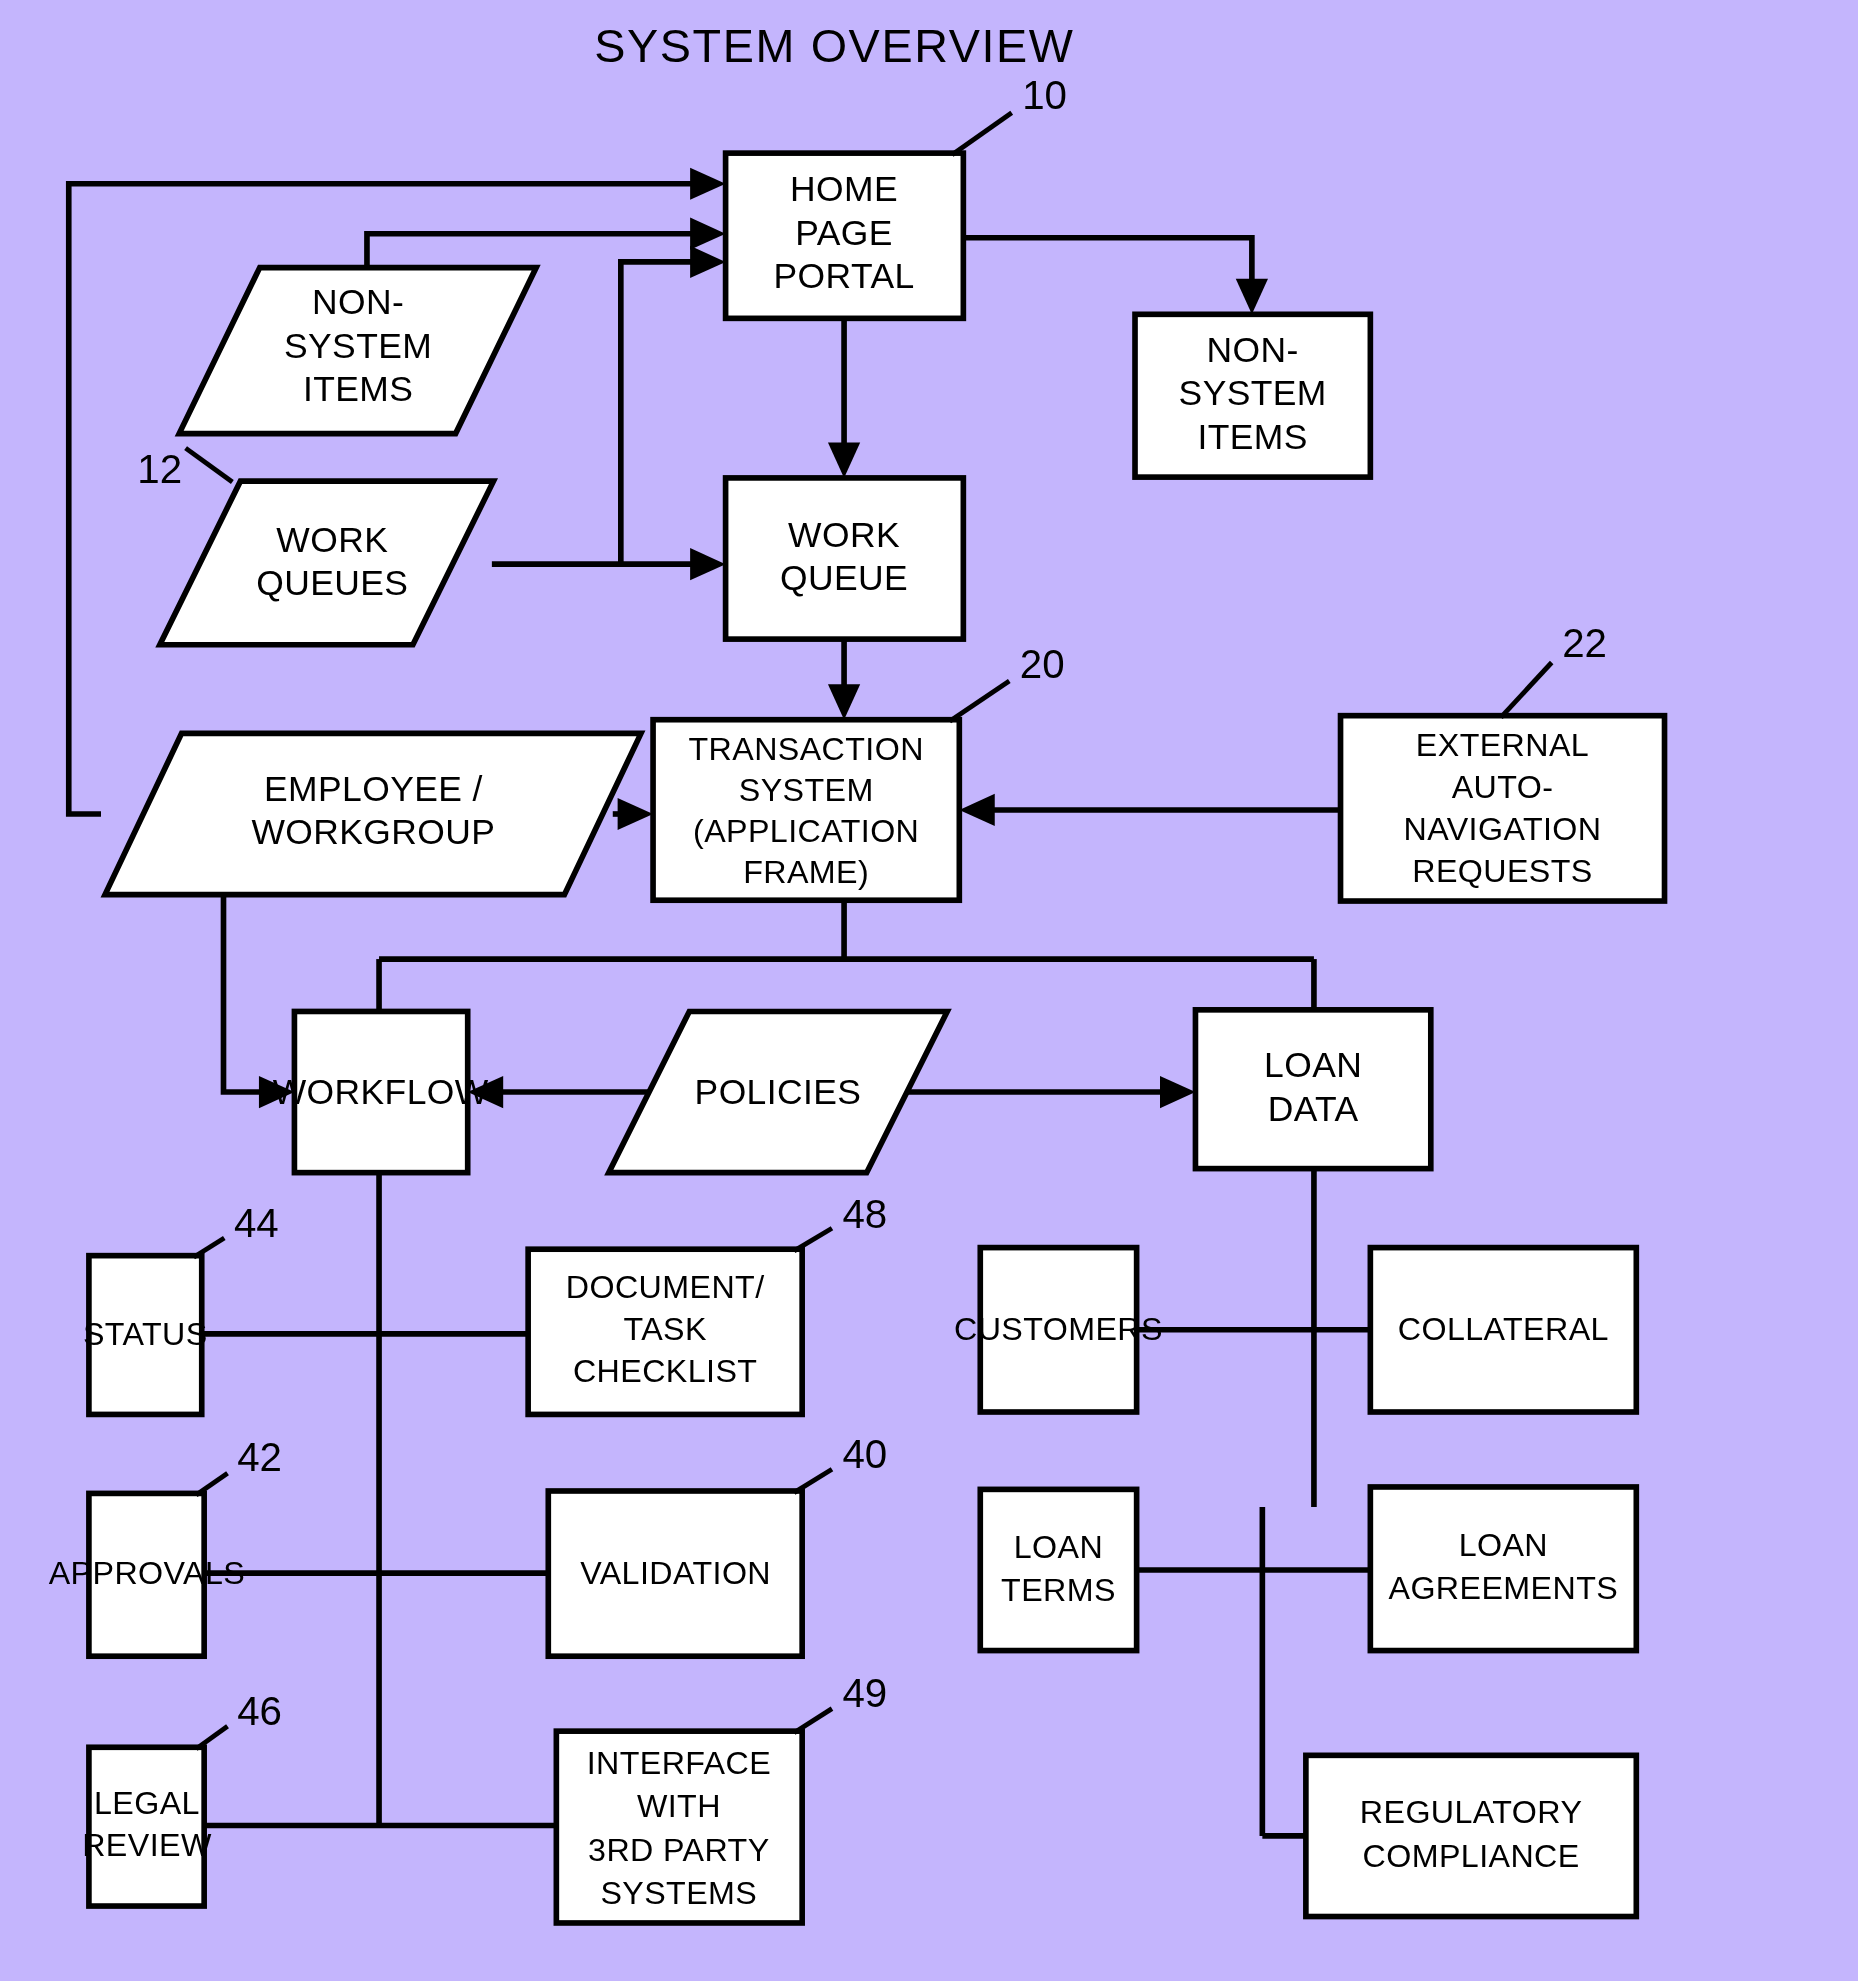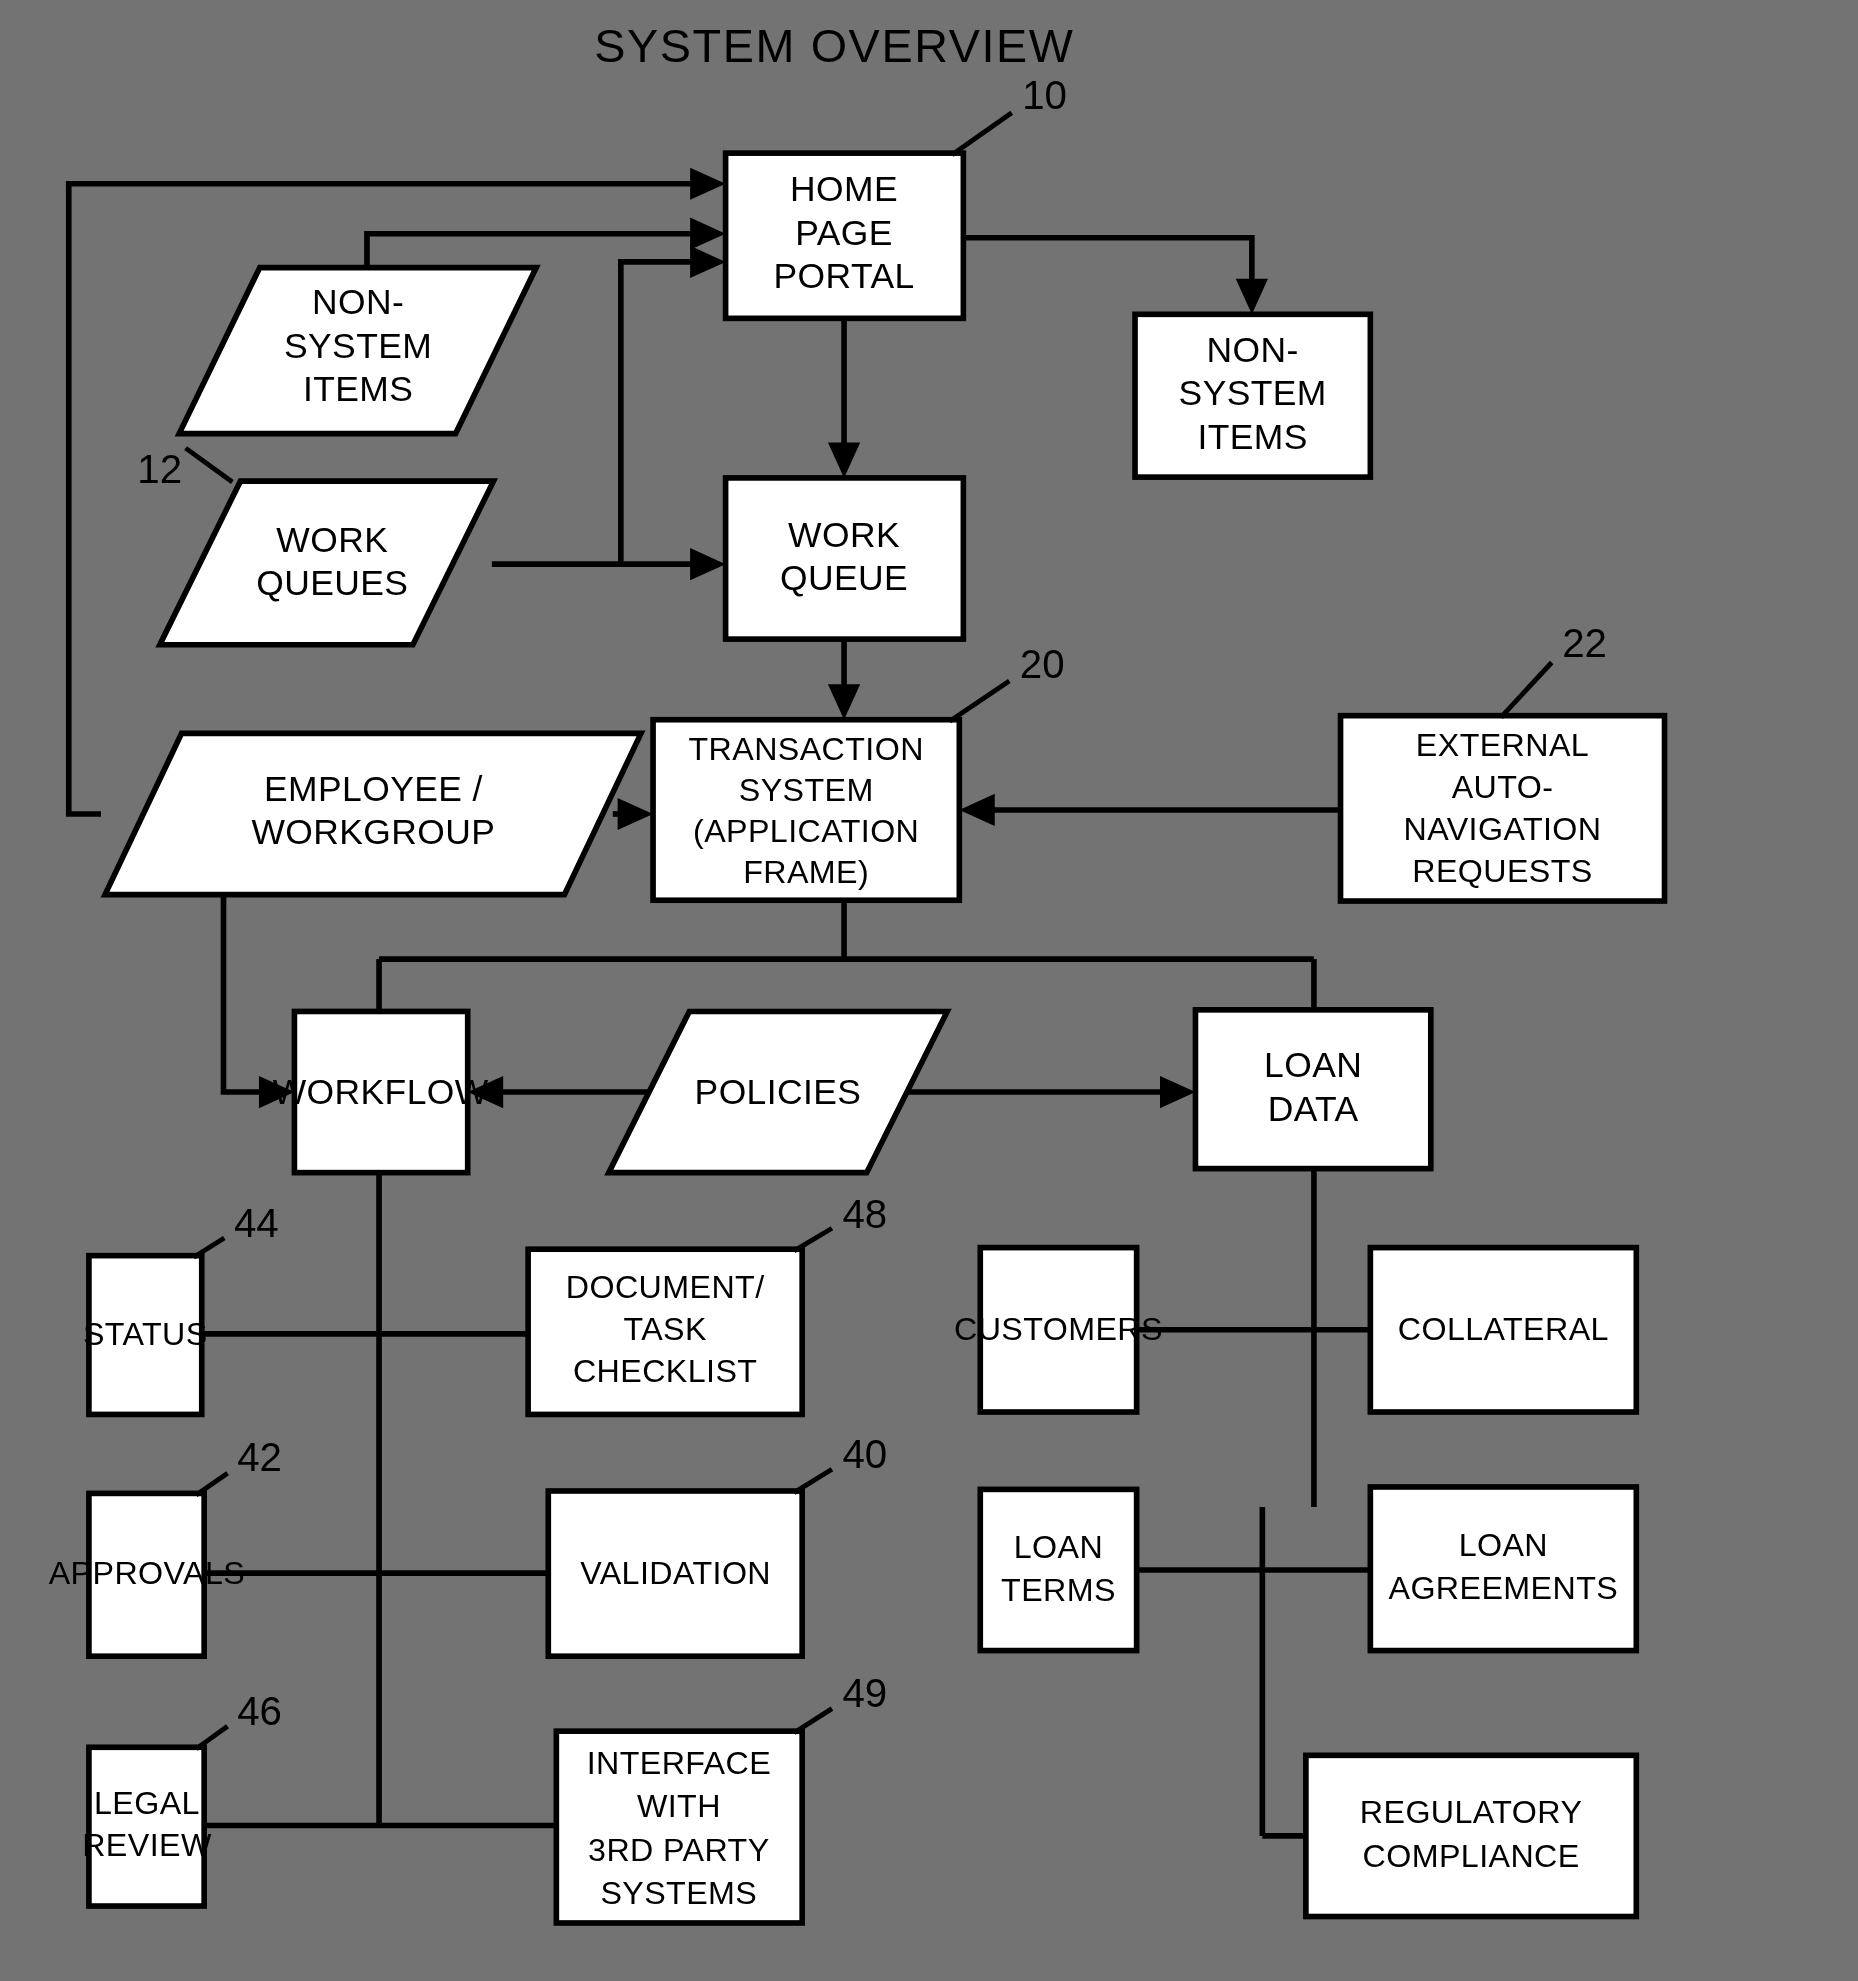--- a/index.html
+++ b/index.html
@@ -11,21 +11,21 @@
     width: 1859px;
     height: 1981px;
     font-family: "Liberation Sans", sans-serif;
     color: #000000;
     overflow: hidden;
   }
   #diagram-root {
     position: relative;
     width: 1859px;
     height: 1981px;
-    background: #737373;
+    background: #c4b5fd;
   }
   svg#diagram-canvas {
     position: absolute;
     top: 0;
     left: 0;
     width: 1859px;
     height: 1981px;
     display: block;
   }
   .node-shape {

